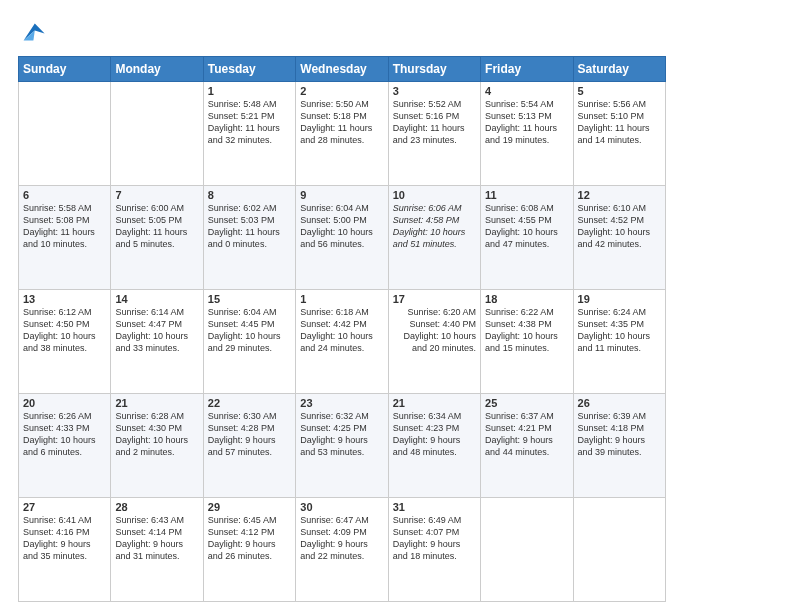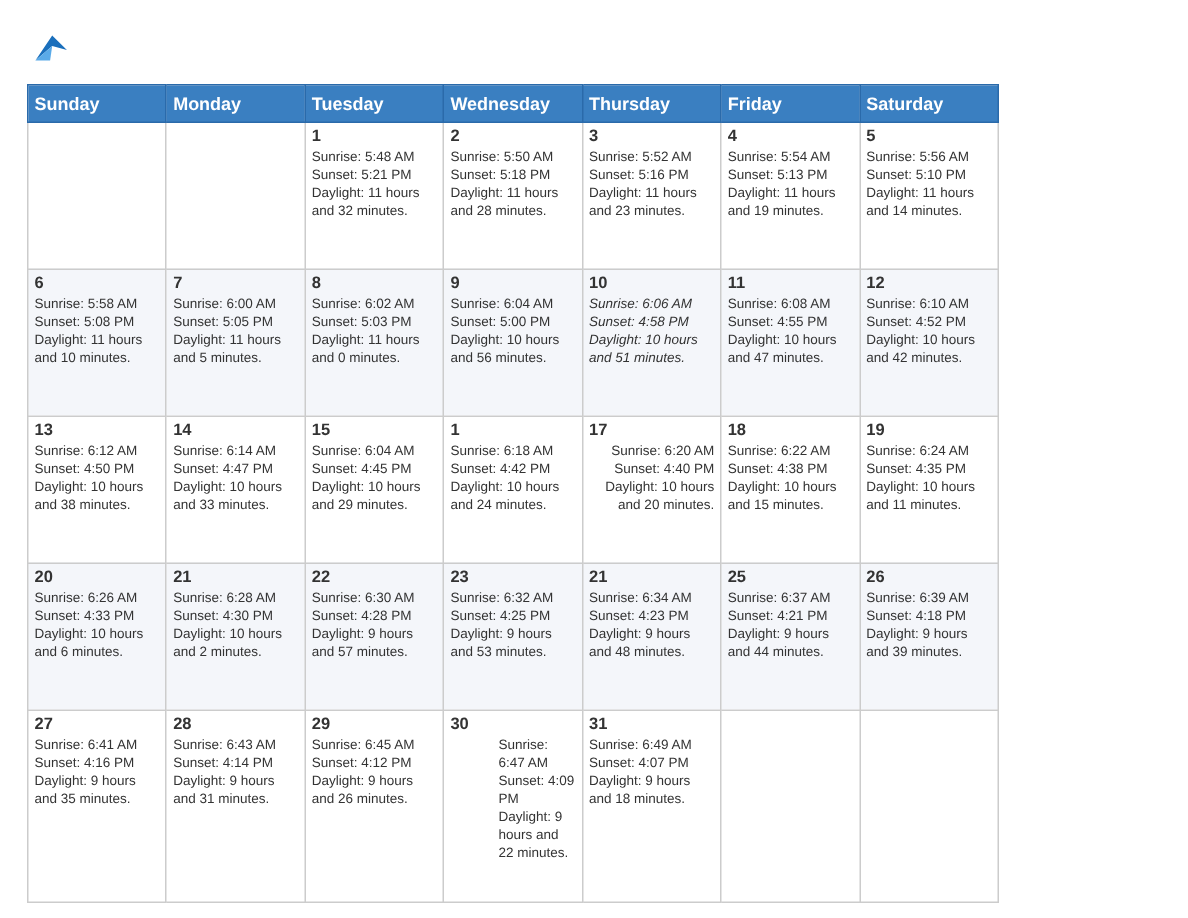--- a/index.html
+++ b/index.html
@@ -305,21 +305,21 @@
 Daylight: 9 hours and 31 minutes.</div>
           </td>
           <td>
             <div class="day-num">29</div>
             <div class="day-info" style="white-space: pre-line;">Sunrise: 6:45 AM
 Sunset: 4:12 PM
 Daylight: 9 hours and 26 minutes.</div>
           </td>
           <td>
             <div class="day-num">30</div>
-            <div class="day-info" style="white-space: pre-line; margin-left: 32px;">Sunrise: 6:47 AM
+            <div class="day-info" style="white-space: pre-line;">Sunrise: 6:47 AM
 Sunset: 4:09 PM
 Daylight: 9 hours and 22 minutes.</div>
           </td>
           <td>
             <div class="day-num">31</div>
             <div class="day-info" style="white-space: pre-line;">Sunrise: 6:49 AM
 Sunset: 4:07 PM
 Daylight: 9 hours and 18 minutes.</div>
           </td>
           <td></td>

